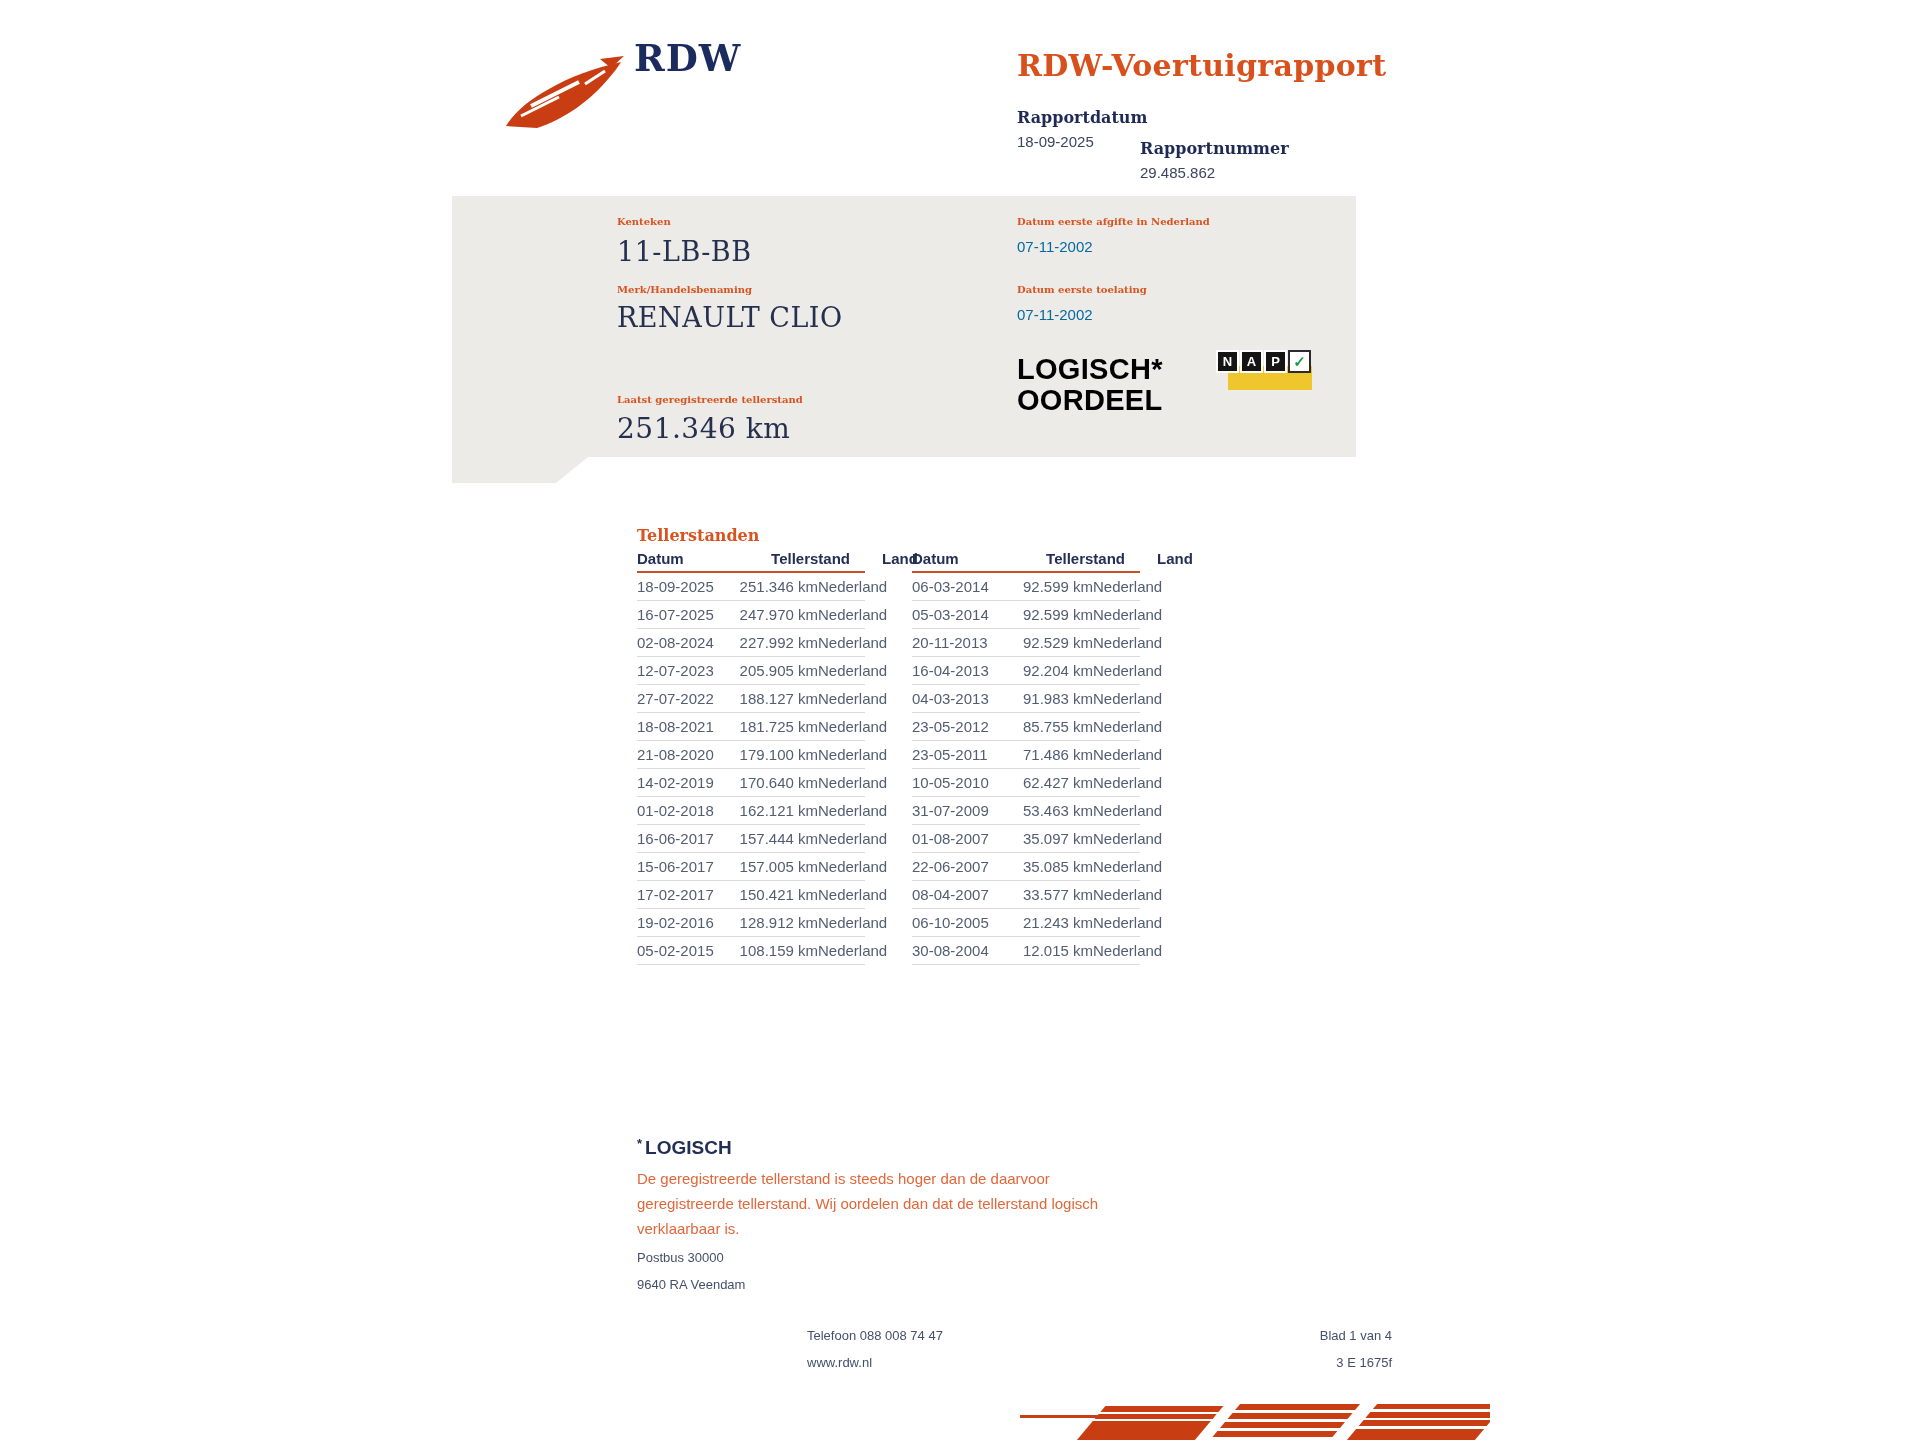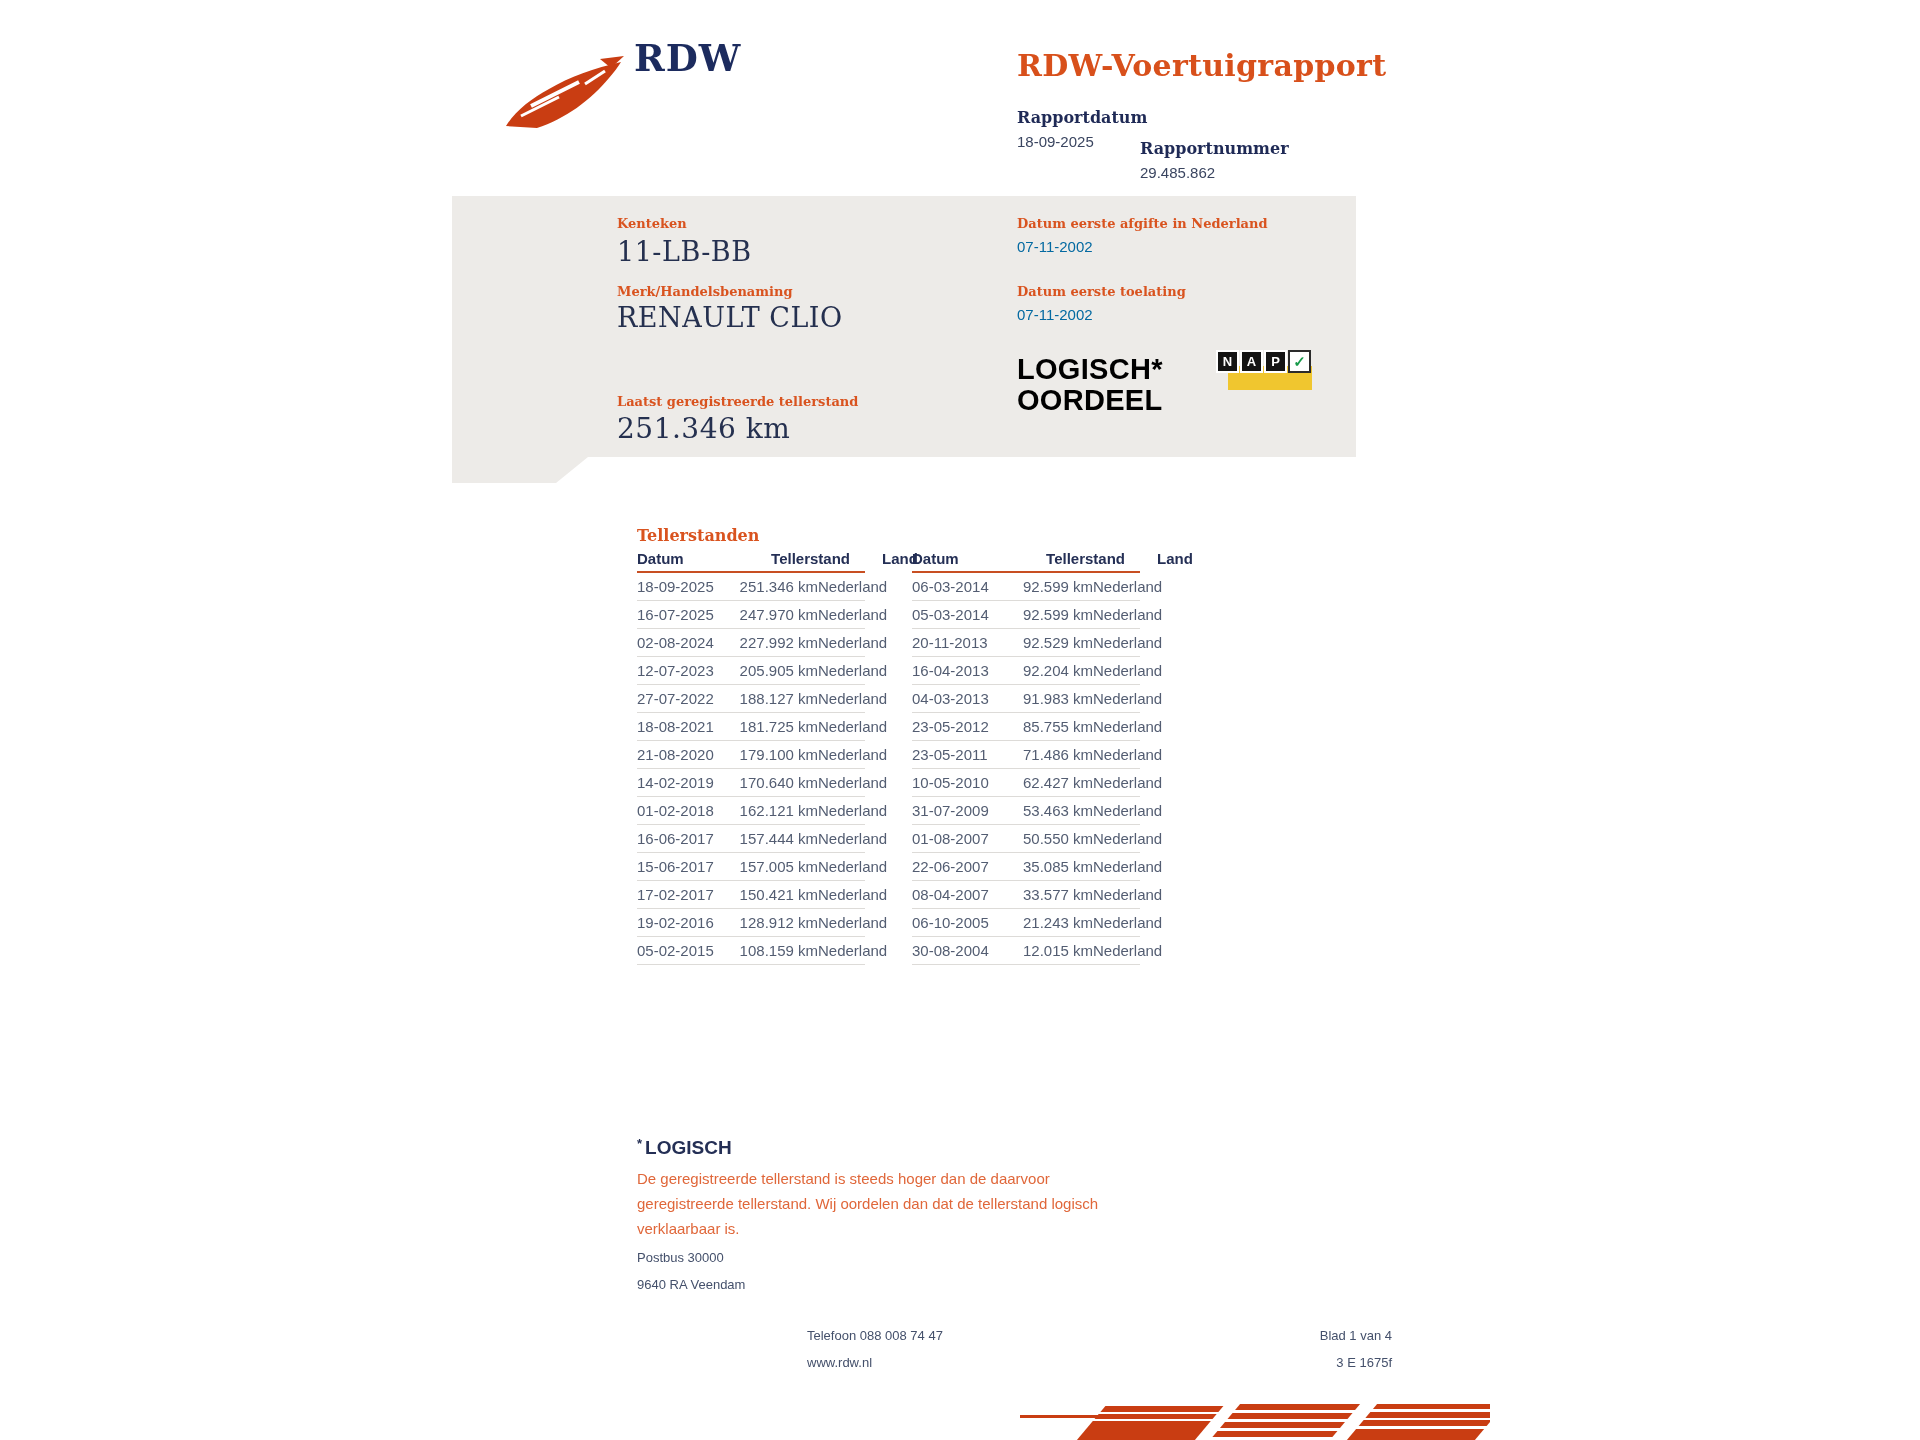--- a/index.html
+++ b/index.html
@@ -14,21 +14,21 @@
              font-weight:bold;font-size:30px;color:#d8501b;letter-spacing:.3px;}
   .meta-label{position:absolute;top:108px;font-family:"DejaVu Serif",serif;font-weight:bold;
               font-size:16px;color:#1f2a56;}
   .meta-value{position:absolute;top:133px;font-size:15px;color:#3a4560;}
   .mx1{left:1017px;} .mx2{left:1140px;margin-top:31px;}
 
   
   .vbox{position:absolute;left:452px;top:196px;width:904px;height:287px;background:#edebe8;
         clip-path:polygon(0 0,100% 0,100% 261px,136px 261px,104px 100%,0 100%);}
   .olabel{position:absolute;font-family:"DejaVu Serif",serif;font-weight:bold;
-          font-size:13px;color:#d9531f;white-space:nowrap;}
+          font-size:10px;color:#d9531f;white-space:nowrap;}
   .serifval{position:absolute;font-family:"DejaVu Serif",serif;font-size:27px;
             color:#25304f;white-space:nowrap;letter-spacing:.5px;}
   .plainval{position:absolute;font-size:15px;color:#0369a1;white-space:nowrap;}
   .oordeel{position:absolute;left:565px;top:158px;font-weight:bold;font-size:29px;
            line-height:31px;color:#000000;letter-spacing:.3px;}
 
   
   .nap{position:absolute;left:764px;top:154px;width:100px;height:44px;}
   .nap-yellow{position:absolute;left:12px;top:16px;width:84px;height:24px;background:#f0c62f;}
   .nap-tiles{position:absolute;left:0;top:0;display:flex;gap:1px;}
@@ -249,21 +249,21 @@
           <span>62.427 km</span>
           <span>Nederland</span>
         </div>
         <div class="mrow">
           <span>31-07-2009</span>
           <span>53.463 km</span>
           <span>Nederland</span>
         </div>
         <div class="mrow">
           <span>01-08-2007</span>
-          <span>50.550 km</span>
+          <span>35.097 km</span>
           <span>Nederland</span>
         </div>
         <div class="mrow">
           <span>22-06-2007</span>
           <span>35.085 km</span>
           <span>Nederland</span>
         </div>
         <div class="mrow">
           <span>08-04-2007</span>
           <span>33.577 km</span>

